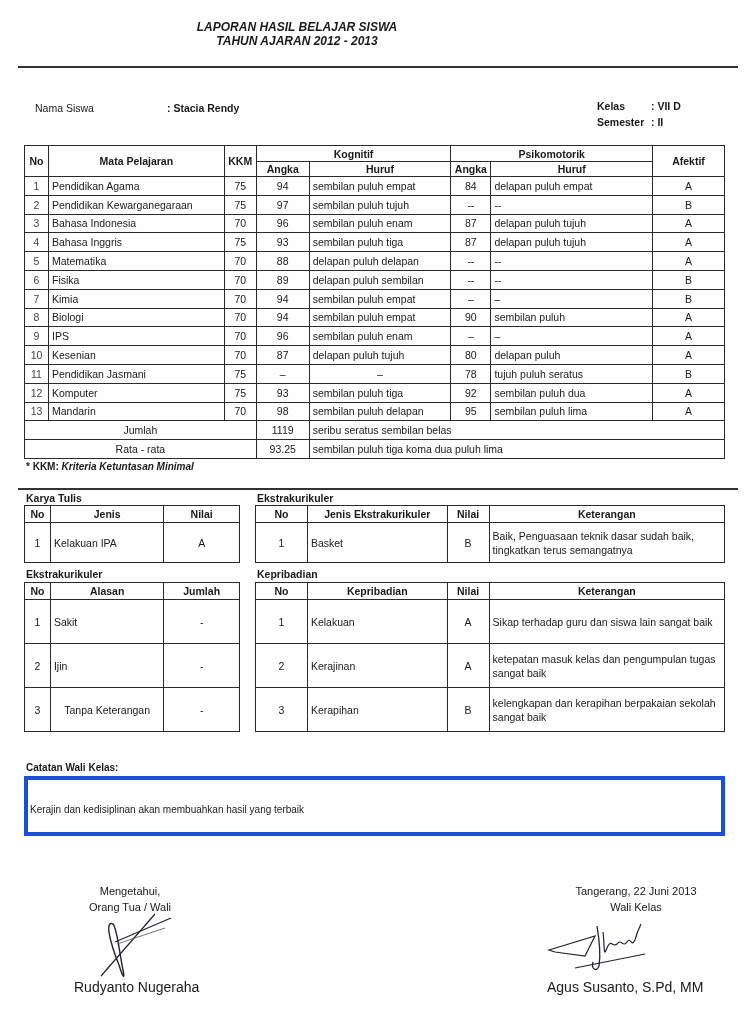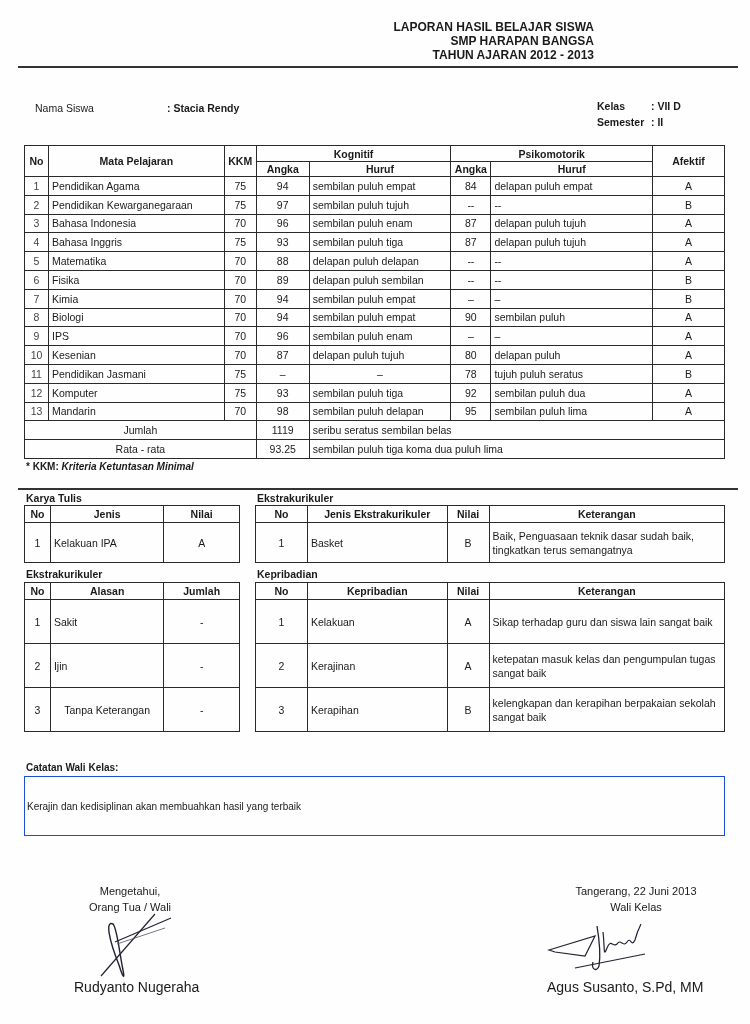--- a/index.html
+++ b/index.html
@@ -1,18 +1,18 @@
 <!DOCTYPE html>
 <html><head>
 <meta charset="utf-8">
 <style>
   * { box-sizing: border-box; margin: 0; padding: 0; }
   html, body { width: 750px; height: 1024px; background: #fefefe; }
   body { position: relative; font-family: "Liberation Sans", sans-serif; color: #1a1a1a; font-size: 10.5px; overflow: hidden; }
-  .title-block { position: absolute; top: 20px; left: 0; width: 594px; text-align: right; font-weight: bold; font-size: 12px; line-height: 14px; }
+  .title-block { position: absolute; top: 20px; left: 0; width: 594px; text-align: center; font-weight: bold; font-size: 12px; line-height: 14px; font-style: italic; }
   .title-rule { position: absolute; top: 66px; left: 18px; width: 720px; border-top: 2px solid #333; }
   .info { position: absolute; font-size: 10.5px; line-height: 16px; font-weight: bold; }
   .info .lbl { display: inline-block; }
   .info-left { top: 100px; left: 26px; }
   .info-left .lbl { width: 132px; font-weight: normal; margin-left: 9px; }
   .info-right { top: 98px; left: 597px; }
   .info-right .lbl { width: 54px; }
   table { border-collapse: collapse; position: absolute; }
   td, th { border: 1px solid #2a2a2a; font-size: 10.5px; padding: 0 3px; vertical-align: middle; }
   th { font-weight: bold; text-align: center; }
@@ -26,34 +26,33 @@
   .sec-title { position: absolute; font-size: 10.5px; font-weight: bold; }
   .small tr.head { height: 17px; }
   .kt { top: 505px; left: 24px; width: 216px; }
   .kt tr.row { height: 40px; }
   .ek { top: 505px; left: 255px; width: 470px; }
   .ek tr.row { height: 40px; }
   .kd { top: 582px; left: 24px; width: 216px; }
   .kd tr.row { height: 44px; }
   .kp { top: 582px; left: 255px; width: 470px; }
   .kp tr.row { height: 44px; }
-  .note-box { position: absolute; top: 776px; left: 24px; width: 701px; height: 60px; border: 1px solid #1d4ed8; }
+  .note-box { position: absolute; top: 776px; left: 24px; width: 701px; height: 60px; border: 4px solid #1d4ed8; }
   .note-box span { position: absolute; top: 24px; left: 2px; font-size: 10px; }
   .sig { position: absolute; font-size: 11px; text-align: center; line-height: 16px; }
   .sig-left { top: 883px; left: 60px; width: 140px; }
   .sig-right { top: 883px; left: 561px; width: 150px; }
   .sig-name { position: absolute; font-size: 14px; text-align: center; }
   svg.sign { position: absolute; }
 </style>
 </head>
 <body>
 
 <div class="title-block">
   <div>LAPORAN HASIL BELAJAR SISWA</div>
-  <div>SMP HARAPAN BANGSA</div>
   <div>TAHUN AJARAN 2012 - 2013</div>
 </div>
 <div class="title-rule"></div>
 
 <div class="info info-left">
   <div><span class="lbl">Nama Siswa</span><span>: Stacia Rendy</span></div>
 </div>
 <div class="info info-right">
   <div><span class="lbl">Kelas</span><span>: VII D</span></div>
   <div><span class="lbl">Semester</span><span>: II</span></div>

